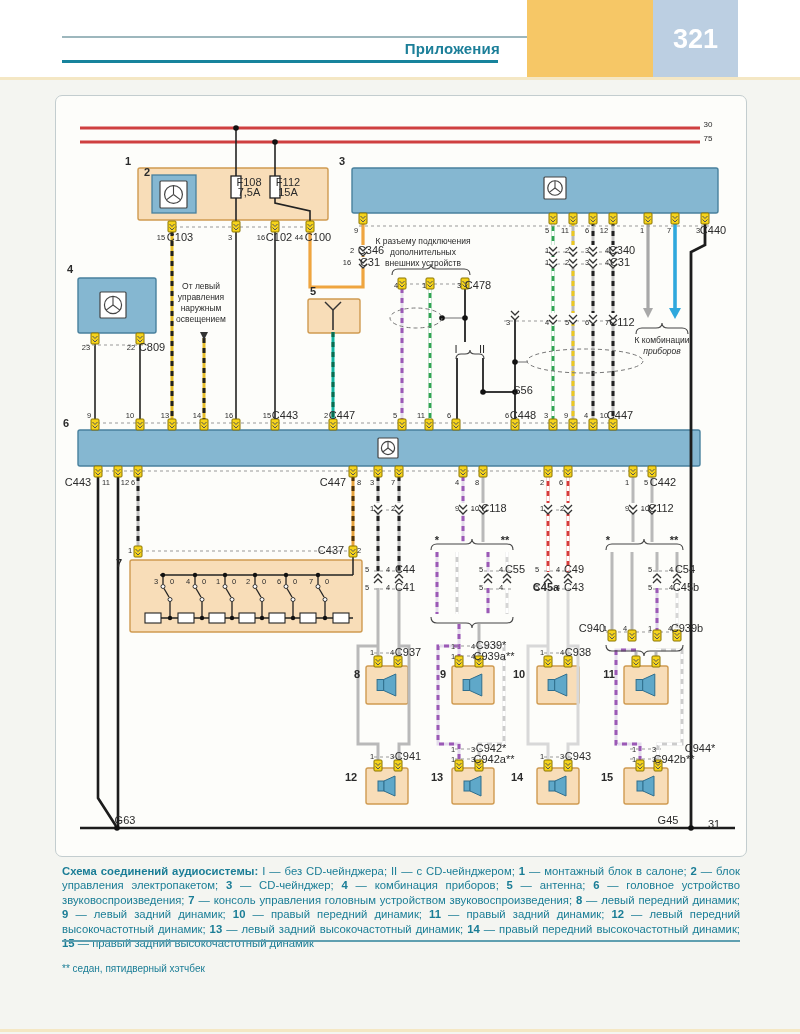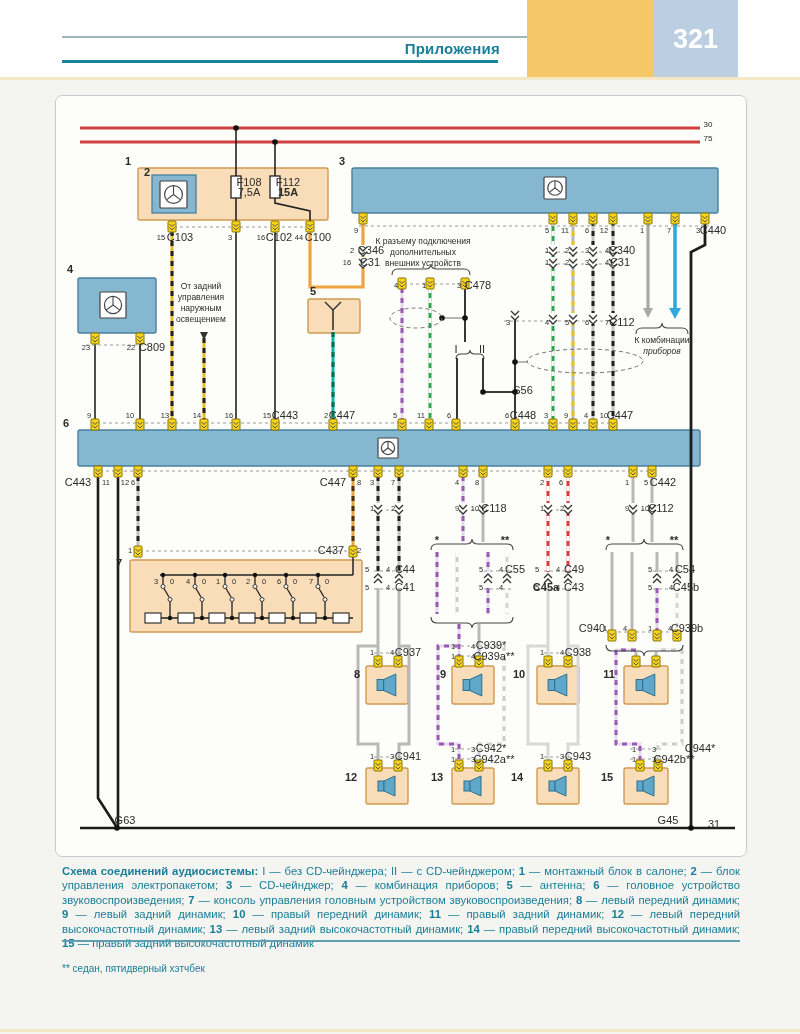--- a/index.html
+++ b/index.html
@@ -619,21 +619,21 @@
       <span class="lb-b" style="left: 443px; top: 674px;">9</span>
       <span class="lb-b" style="left: 519px; top: 674px;">10</span>
       <span class="lb-b" style="left: 609px; top: 674px;">11</span>
       <span class="lb-b" style="left: 351px; top: 777px;">12</span>
       <span class="lb-b" style="left: 437px; top: 777px;">13</span>
       <span class="lb-b" style="left: 517px; top: 777px;">14</span>
       <span class="lb-b" style="left: 607px; top: 777px;">15</span>
       <span class="lb-c" style="left: 249px; top: 182px;">F108</span>
       <span class="lb-c" style="left: 249px; top: 192px;">7,5A</span>
       <span class="lb-c" style="left: 288px; top: 182px;">F112</span>
-      <span class="lb-c" style="left: 288px; top: 192px; font-weight: bold;">15A</span>
+      <span class="lb-c" style="left: 288px; top: 192px;">15A</span>
       <span class="lb-p" style="left: 161px; top: 237px;">15</span>
       <span class="lb-c" style="left: 180px; top: 237px;">C103</span>
       <span class="lb-p" style="left: 230px; top: 237px;">3</span>
       <span class="lb-p" style="left: 261px; top: 237px;">16</span>
       <span class="lb-c" style="left: 279px; top: 237px;">C102</span>
       <span class="lb-p" style="left: 299px; top: 237px;">44</span>
       <span class="lb-c" style="left: 318px; top: 237px;">C100</span>
       <span class="lb-p" style="left: 352px; top: 250px;">2</span>
       <span class="lb-c" style="left: 371px; top: 250px;">C346</span>
       <span class="lb-p" style="left: 347px; top: 262px;">16</span>
@@ -668,21 +668,21 @@
       <span class="lb-c" style="left: 478px; top: 285px;">C478</span>
       <span class="lb-p" style="left: 508px; top: 322px;">3</span>
       <span class="lb-p" style="left: 547px; top: 322px;">4</span>
       <span class="lb-p" style="left: 567px; top: 322px;">5</span>
       <span class="lb-p" style="left: 587px; top: 322px;">6</span>
       <span class="lb-p" style="left: 607px; top: 322px;">7</span>
       <span class="lb-c" style="left: 622px; top: 322px;">C112</span>
       <span class="lb-c" style="left: 523px; top: 390px;">S56</span>
       <span class="lb-c" style="left: 456px; top: 349px;">I</span>
       <span class="lb-c" style="left: 482px; top: 349px;">II</span>
-      <span class="lb-a" style="left: 201px; top: 286px;">От задний</span>
+      <span class="lb-a" style="left: 201px; top: 286px;">От левый</span>
       <span class="lb-a" style="left: 201px; top: 297px;">управления</span>
       <span class="lb-a" style="left: 201px; top: 308px;">наружным</span>
       <span class="lb-a" style="left: 201px; top: 319px;">освещением</span>
       <span class="lb-p" style="left: 86px; top: 347px;">23</span>
       <span class="lb-p" style="left: 131px; top: 347px;">22</span>
       <span class="lb-c" style="left: 152px; top: 347px;">C809</span>
       <span class="lb-p" style="left: 89px; top: 415px;">9</span>
       <span class="lb-p" style="left: 130px; top: 415px;">10</span>
       <span class="lb-p" style="left: 165px; top: 415px;">13</span>
       <span class="lb-p" style="left: 197px; top: 415px;">14</span>

